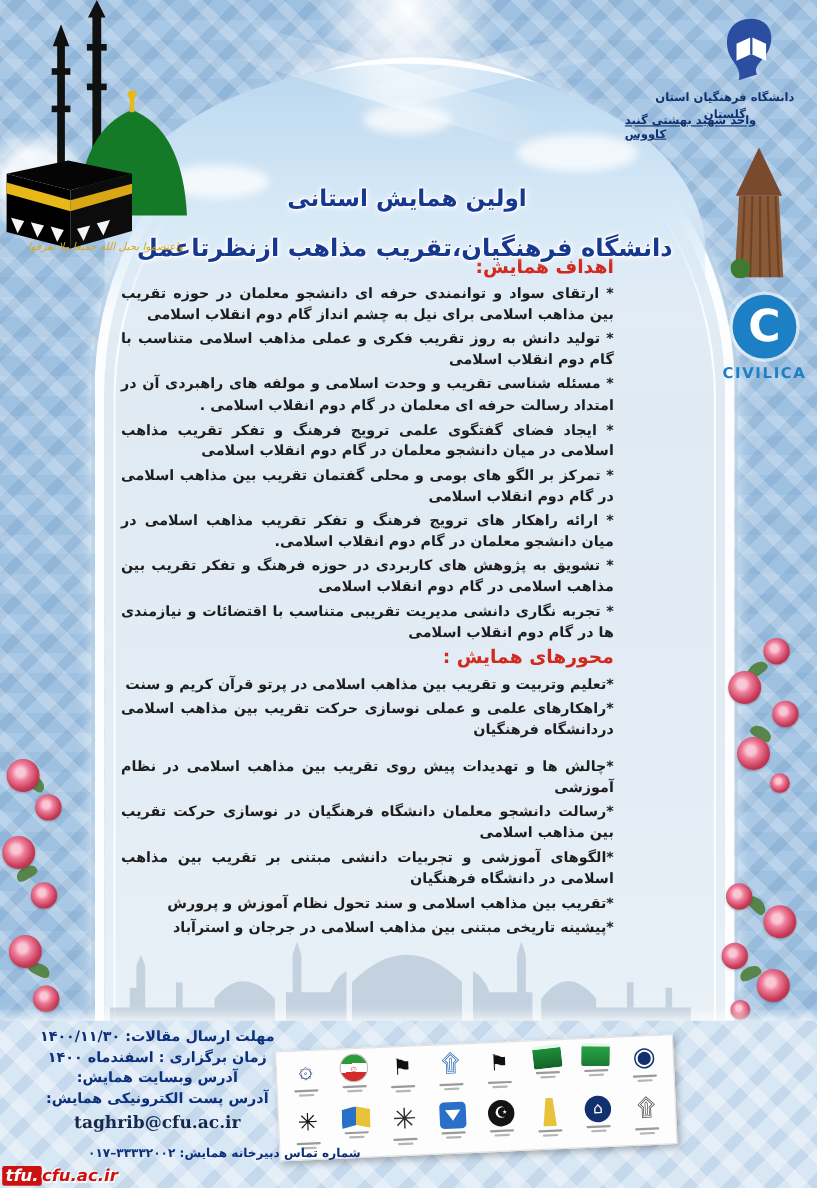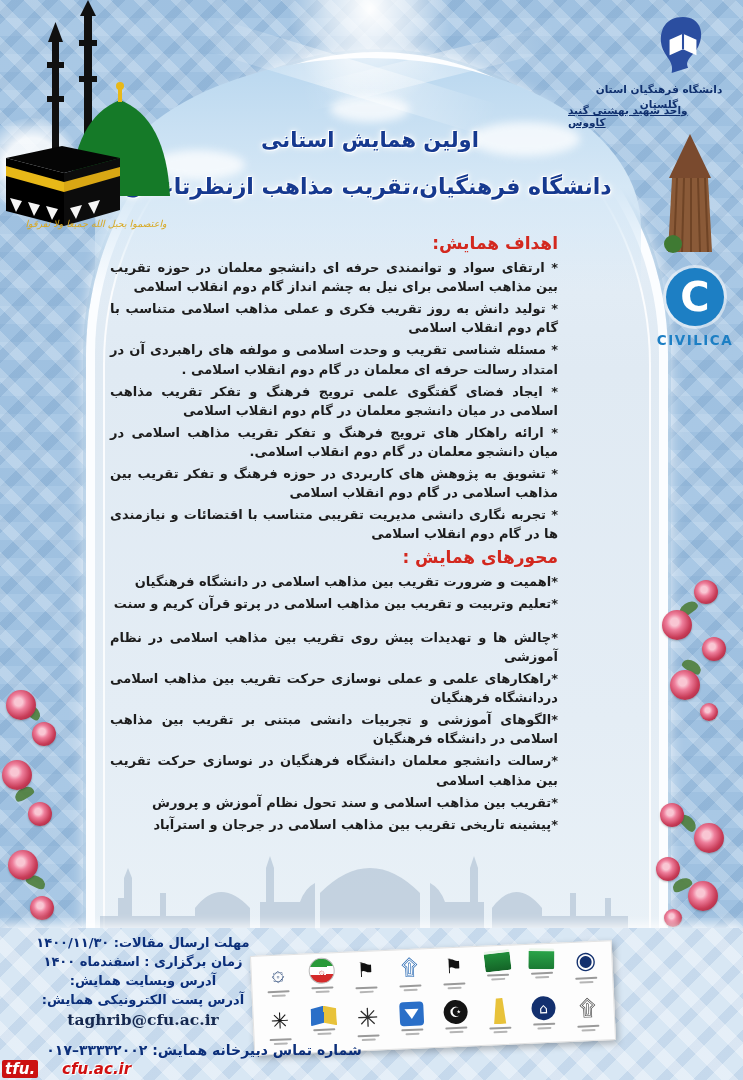--- a/index.html
+++ b/index.html
@@ -29,21 +29,21 @@
   }
   .sun-glow{position:absolute;left:290px;top:0;width:160px;height:110px;z-index:8;pointer-events:none;
     background:radial-gradient(ellipse at 50% 8%, rgba(255,255,255,.98) 0%, rgba(255,255,255,.55) 38%, rgba(255,255,255,0) 72%);}
   .light-beam{position:absolute;z-index:3;pointer-events:none;
     background:linear-gradient(90deg, rgba(255,255,255,0), rgba(255,255,255,.5), rgba(255,255,255,0));}
   .beam1{left:200px;top:60px;width:300px;height:34px;transform:rotate(17deg);}
   .beam2{left:300px;top:55px;width:260px;height:26px;transform:rotate(-14deg);opacity:.8;}
   .cloud{position:absolute;background:#fff;border-radius:50%;filter:blur(4px);opacity:.75;z-index:3;}
   
   .title{position:absolute;z-index:5;color:#16398f;font-weight:bold;text-align:center;direction:rtl;
-    text-shadow:0 0 5px #fff,0 0 9px #fff,1px 1px 0 #fff,-1px -1px 0 #fff;}
+    text-shadow:0 0 5px #fff,0 0 9px #fff,1px 1px 0 #fff,-1px -1px 0 #fff;margin-top:40px;}
   .title-1{left:140px;top:128px;width:460px;font-size:21px;letter-spacing:1px;}
   .title-2{left:96px;top:174px;width:544px;font-size:22px;}
   
   .content{position:absolute;left:110px;top:233px;width:448px;z-index:4;direction:rtl;}
   .sec-heading{color:#d3281e;font-size:17px;font-weight:bold;text-align:right;margin:0 0 5px 0;}
   .sec-heading.topics-h{}
   .content p{margin:0 0 3px 0;font-size:13px;font-weight:bold;color:#1d1d1d;line-height:1.47;
     text-align:justify;text-align-last:right;}
   .topic-items p:nth-child(2){margin-bottom:15px;}
   
@@ -74,24 +74,24 @@
   .footer-band{position:absolute;left:0;top:928px;width:743px;height:152px;z-index:6;
     background-color:#d8e7f4;
     background-image:
       repeating-linear-gradient(45deg, rgba(255,255,255,.35) 0 12px, rgba(255,255,255,0) 12px 30px),
       repeating-linear-gradient(-45deg, rgba(150,180,215,.28) 0 10px, rgba(150,180,215,0) 10px 26px);
     box-shadow:0 -4px 10px rgba(255,255,255,.8);}
   .footer-info{position:absolute;left:22px;top:934px;width:242px;z-index:7;direction:rtl;
     color:#0c2f7a;font-weight:bold;font-size:13px;text-align:center;line-height:1.45;}
   .footer-info .ltr{direction:ltr;font-family:"DejaVu Serif",serif;font-size:15.5px;color:#15284f;}
   .phone-line{position:absolute;left:4px;top:1042px;width:400px;z-index:7;direction:rtl;
-    color:#0c2f7a;font-weight:bold;font-size:14px;text-align:center;}
+    color:#0c2f7a;font-weight:bold;font-size:11px;text-align:center;}
   .watermark{position:absolute;left:2px;bottom:2px;z-index:8;font-style:italic;font-weight:bold;font-size:15px;}
   .wm-prefix{background:#cc1111;color:#fff;padding:0 3px;border-radius:2px;}
-  .wm-main{color:#d01010;text-shadow:1px 1px 0 #fff,-1px -1px 0 #fff;padding-left:24px;}
+  .wm-main{color:#d01010;text-shadow:1px 1px 0 #fff,-1px -1px 0 #fff;}
   
   .logo-panel{position:absolute;left:252px;top:948px;width:362px;height:100px;z-index:7;
     background:#fdfdfd;border:1px solid #e2e2e2;transform:rotate(-2.5deg);
     box-shadow:2px 3px 7px rgba(0,0,0,.28);padding:2px 4px;box-sizing:border-box;}
   .logo-row{display:flex;justify-content:space-around;align-items:flex-start;height:48px;}
   .lgo-item{display:flex;flex-direction:column;align-items:center;width:40px;padding-top:2px;}
   .lgo{width:28px;height:28px;display:flex;align-items:center;justify-content:center;
     font-size:22px;line-height:1;}
   .cap{width:22px;height:2px;background:#9a9a9a;margin-top:3px;border-radius:1px;}
   .cap2{width:14px;height:2px;background:#b5b5b5;margin-top:2px;border-radius:1px;}
@@ -142,34 +142,34 @@
   <div class="title title-1">اولین همایش استانی</div>
   <div class="title title-2">دانشگاه فرهنگیان،تقریب مذاهب ازنظرتاعمل</div>
 
   <div class="content">
     <div class="sec-heading">اهداف همایش:</div>
     <div class="goal-items">
       <p>* ارتقای سواد و توانمندی حرفه ای دانشجو معلمان در حوزه تقریب بین مذاهب اسلامی برای نیل به چشم انداز گام دوم انقلاب اسلامی</p>
       <p>* تولید دانش به روز تقریب فکری و عملی مذاهب اسلامی متناسب با گام دوم انقلاب اسلامی</p>
       <p>* مسئله شناسی تقریب و وحدت اسلامی و مولفه های راهبردی آن در امتداد رسالت حرفه ای معلمان در گام دوم انقلاب اسلامی .</p>
       <p>* ایجاد فضای گفتگوی علمی ترویج فرهنگ و تفکر تقریب مذاهب اسلامی در میان دانشجو معلمان در گام دوم انقلاب اسلامی</p>
+      <p>* تمرکز بر الگو های بومی و محلی گفتمان تقریب بین مذاهب اسلامی در گام دوم انقلاب اسلامی</p>
       <p>* ارائه راهکار های ترویج فرهنگ و تفکر تقریب مذاهب اسلامی در میان دانشجو معلمان در گام دوم انقلاب اسلامی.</p>
       <p>* تشویق به پژوهش های کاربردی در حوزه فرهنگ و تفکر تقریب بین مذاهب اسلامی در گام دوم انقلاب اسلامی</p>
       <p>* تجربه نگاری دانشی مدیریت تقریبی متناسب با اقتضائات و نیازمندی ها در گام دوم انقلاب اسلامی</p>
     </div>
     <div class="sec-heading topics-h">محورهای همایش :</div>
     <div class="topic-items">
-      <p>*اهمیت و ضرورت تقریب بین مذاهب اسلامی در دانشگاه فرهنگیان</p>
       <p>*تعلیم وتربیت  و تقریب بین مذاهب اسلامی در پرتو قرآن کریم و سنت</p>
+      <p>*راهکارهای علمی و عملی نوسازی حرکت تقریب بین مذاهب اسلامی دردانشگاه فرهنگیان</p>
       <p>*چالش ها و تهدیدات پیش روی تقریب بین مذاهب اسلامی  در نظام آموزشی</p>
-      <p>*راهکارهای علمی و عملی نوسازی حرکت تقریب بین مذاهب اسلامی دردانشگاه فرهنگیان</p>
+      <p>*رسالت دانشجو معلمان دانشگاه فرهنگیان در نوسازی حرکت تقریب بین مذاهب اسلامی</p>
       <p>*الگوهای آموزشی و تجربیات دانشی مبتنی بر  تقریب بین مذاهب اسلامی در دانشگاه فرهنگیان</p>
-      <p>*رسالت دانشجو معلمان دانشگاه فرهنگیان در نوسازی حرکت تقریب بین مذاهب اسلامی</p>
       <p>*تقریب بین مذاهب اسلامی و سند تحول نظام آموزش و پرورش</p>
-      <p>*پیشینه تاریخی تقریب بین مذاهب اسلامی در جرجان و استرآباد</p>
+      <p>*پیشینه تاریخی مبتنی بین مذاهب اسلامی در جرجان و استرآباد</p>
     </div>
   </div>
 
   <svg class="mecca" viewBox="0 0 190 232">
     <rect x="52" y="40" width="7" height="120" fill="#101010"></rect>
     <rect x="47" y="62" width="17" height="6" fill="#101010"></rect>
     <rect x="47" y="96" width="17" height="6" fill="#101010"></rect>
     <polygon points="55.5,22 48,42 63,42" fill="#101010"></polygon>
     <rect x="84" y="12" width="8" height="132" fill="#101010"></rect>
     <rect x="79" y="40" width="18" height="6" fill="#101010"></rect>

